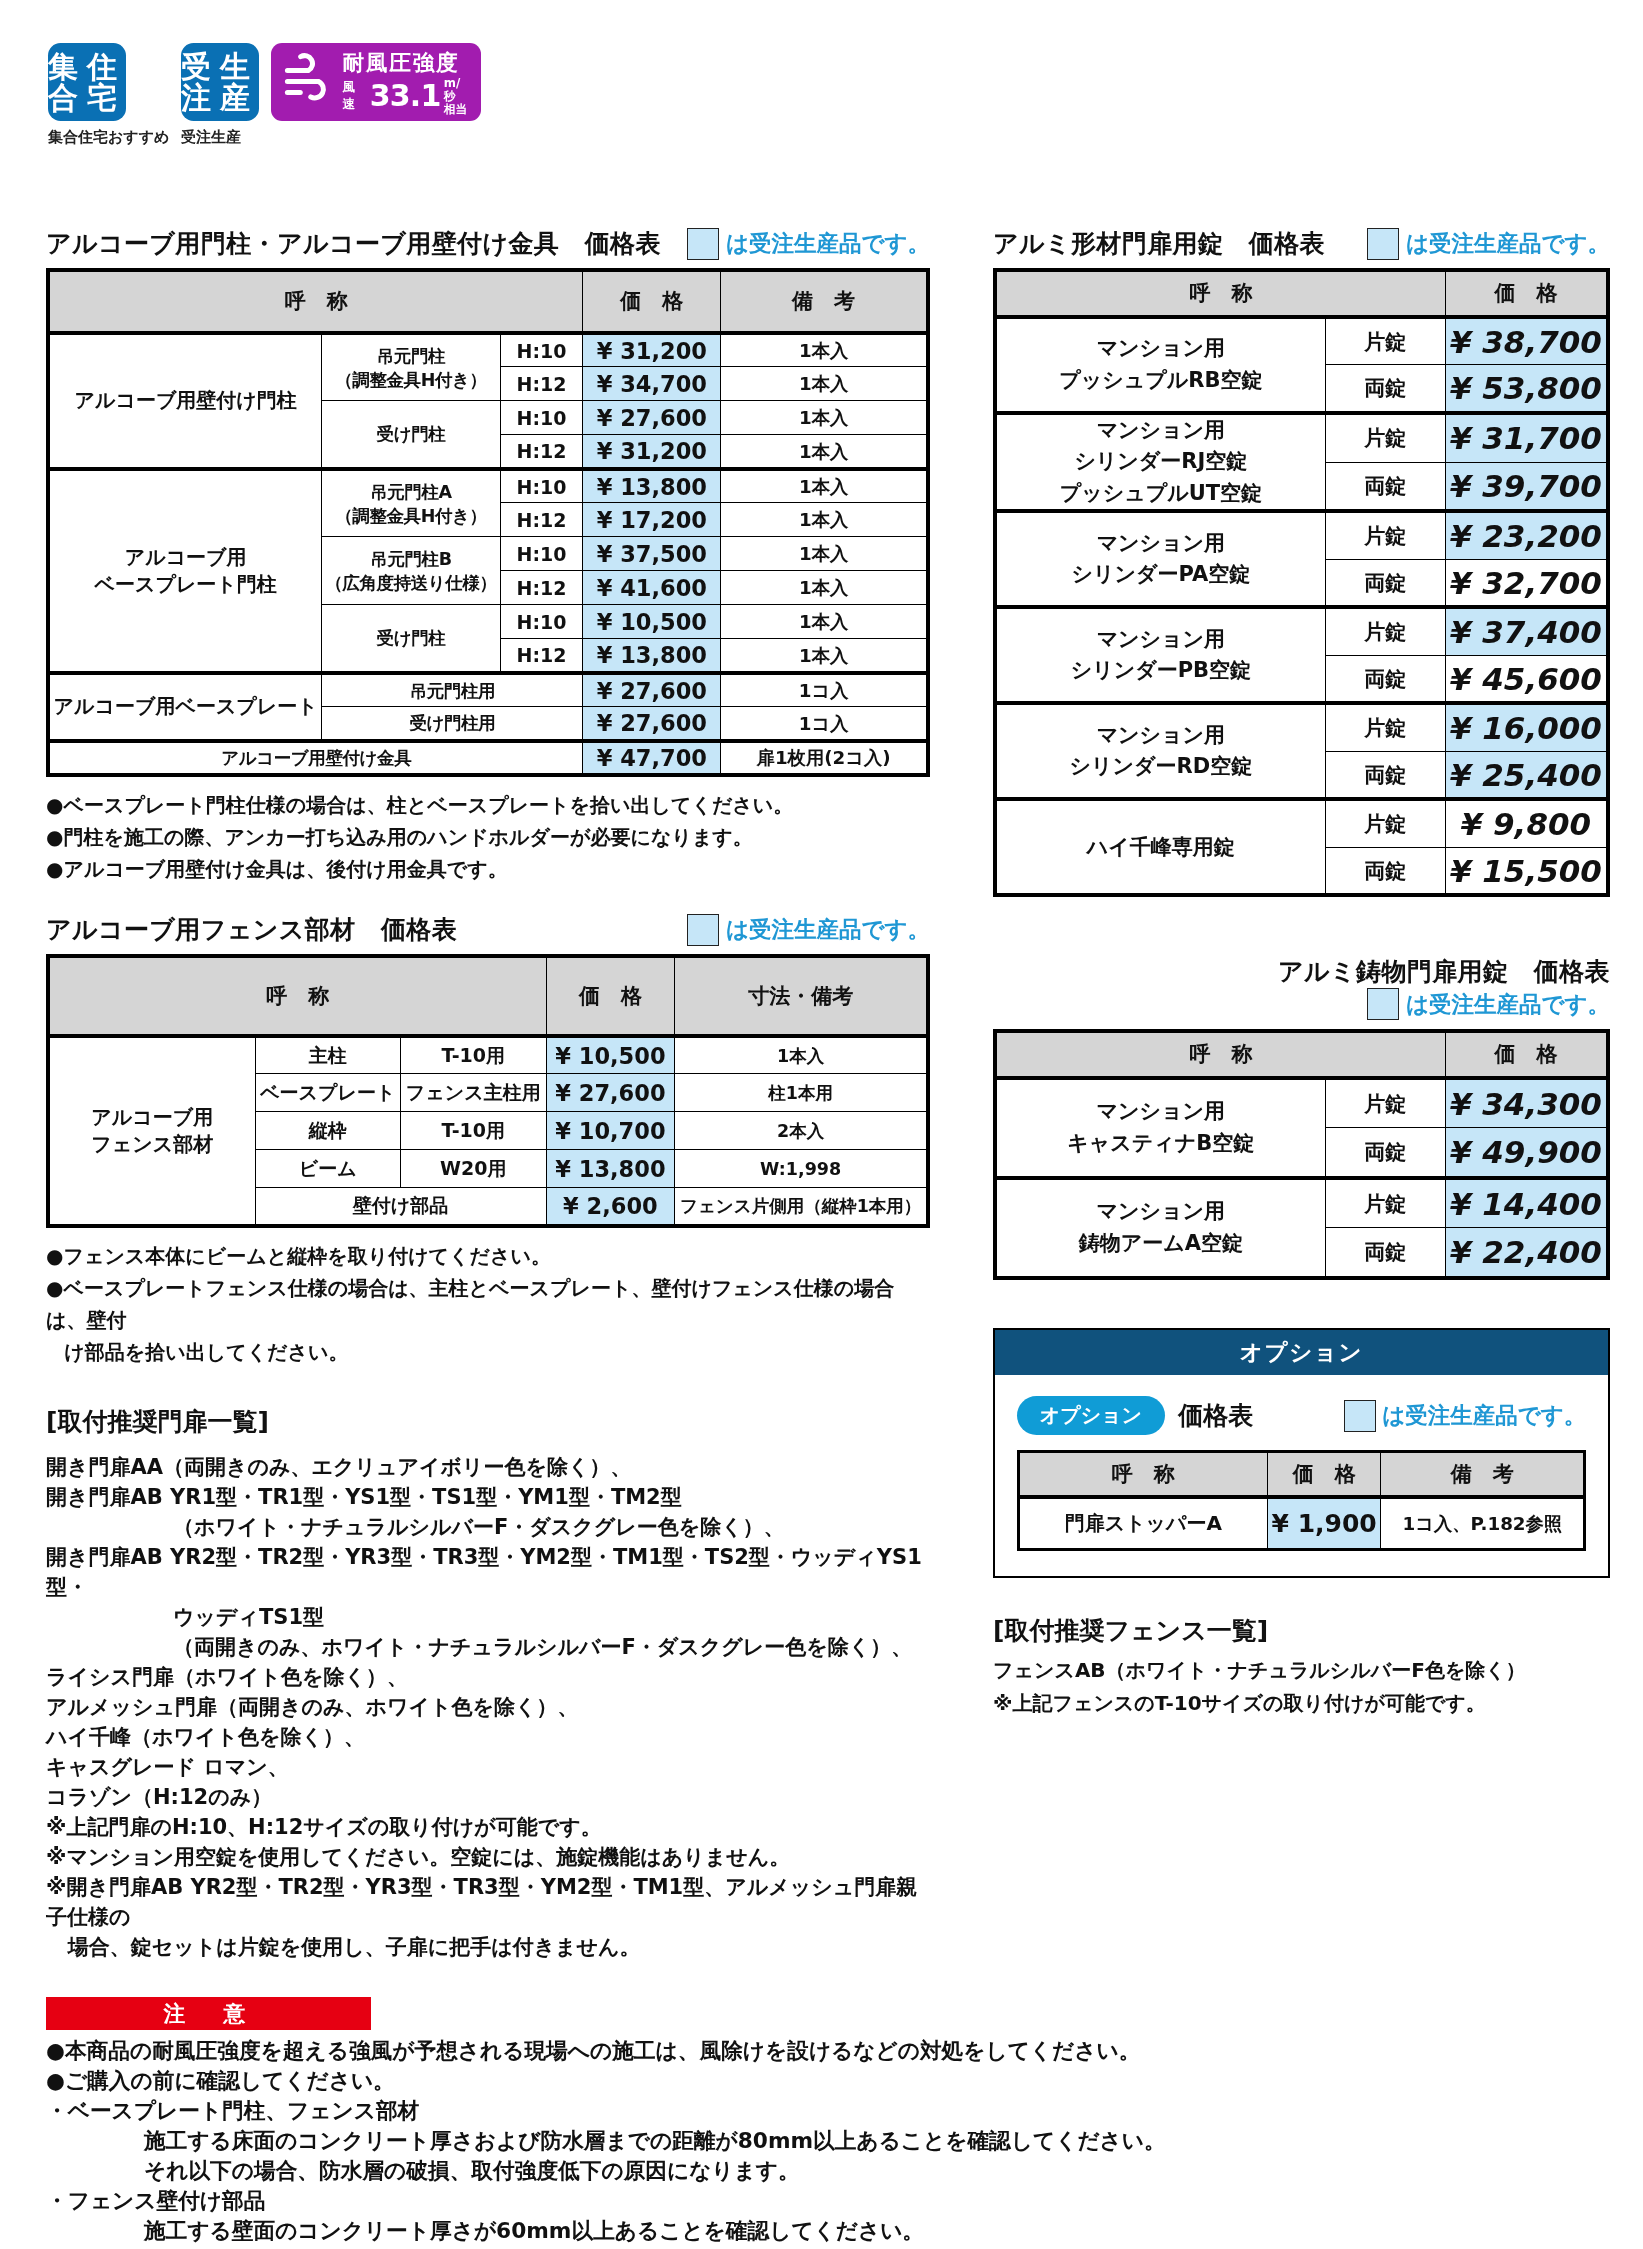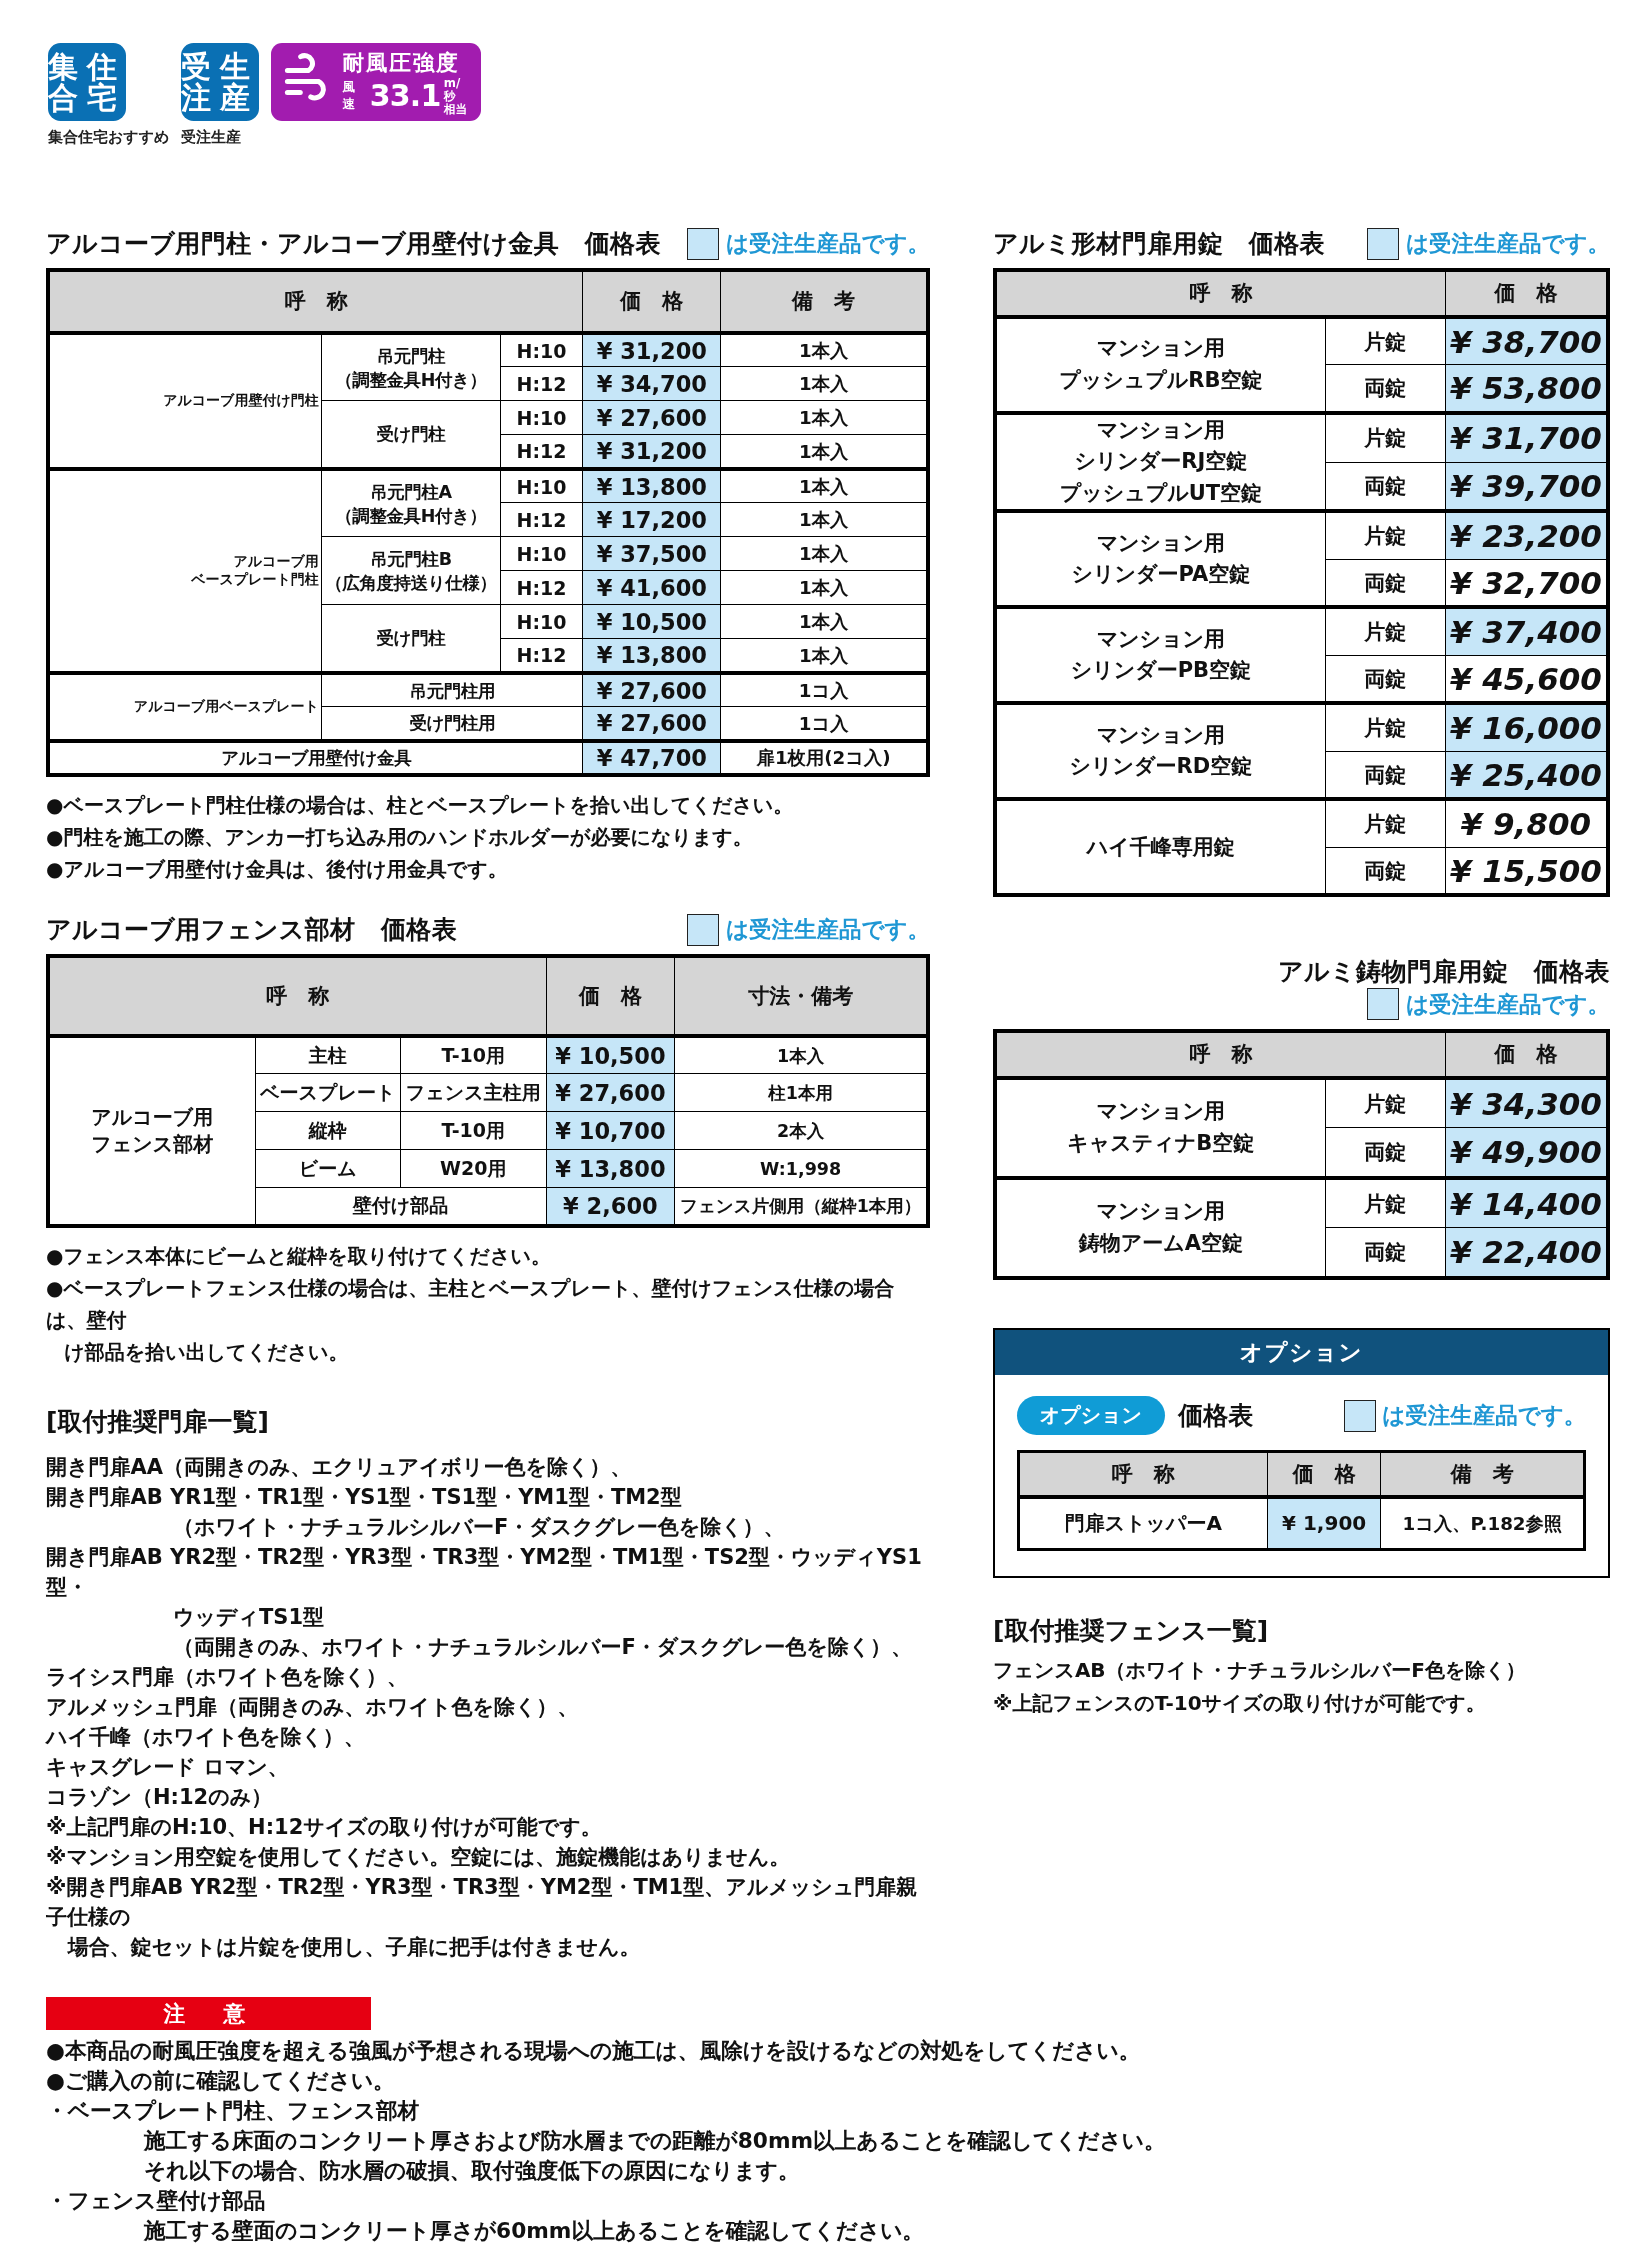--- a/index.html
+++ b/index.html
@@ -36,21 +36,21 @@
 
   
   table{border-collapse:collapse;table-layout:fixed;background:#fff;}
   .tb{border:4.2px solid #000;}
   .tb th,.tb td{border:1.7px solid #000;text-align:center;vertical-align:middle;padding:0 2.5px;color:#111;}
   .tb thead th{background:#d5d5d5;font-size:21px;border-bottom:4.2px solid #000;}
   tr.gb>td{border-top:4.2px solid #000;}
   .pr{background:#c6e6f8;font-size:22.5px;}
   .pr.nohl{background:#fff;}
   .t1 tr{height:34px;} .t1 thead tr{height:63px;}
-  .t1 .grp{font-size:14px;text-align:right;} .t1 .nm{font-size:17.5px;letter-spacing:-0.4px;} .t1 .sz{font-size:19px;} .t1 .nt{font-size:18.3px;}
+  .t1 .grp{font-size:20px;} .t1 .nm{font-size:17.5px;letter-spacing:-0.4px;} .t1 .sz{font-size:19px;} .t1 .nt{font-size:18.3px;}
   .t2 tr{height:38px;} .t2 thead tr{height:80px;}
   .t2 .grp{font-size:20px;} .t2 .nm{font-size:19px;} .t2 .nt{font-size:17.5px;}
   .t3 tr{height:48px;} .t3 thead tr{height:47px;}
   .t3 .nm{font-size:21px;line-height:1.5;} .t3 .lk{font-size:21px;} .t3 .pr{font-size:31px;font-style:italic;}
   .t4 tr{height:50px;} .t4 thead tr{height:47px;}
 
   
   .notes{margin-top:11.7px;font-size:20px;line-height:32px;}
   .ind1{padding-left:18.3px;}
   .list-head{font-size:25px;margin:37px 0 6.7px 0;}
@@ -68,21 +68,21 @@
   
   .optbox{margin-top:48px;border:2.5px solid #000;width:617px;box-sizing:border-box;}
   .opt-bar{height:45px;background:#10527d;color:#fff;font-size:22.5px;display:flex;align-items:center;justify-content:center;letter-spacing:1.7px;}
   .opt-body{padding:21.7px 21.7px 25px 21.7px;}
   .opt-row{display:flex;align-items:center;gap:13.3px;}
   .opt-badge{background:#109cd6;color:#fff;border-radius:23px;padding:5.8px 23px;font-size:20px;white-space:nowrap;}
   .opt-title{font-size:25px;}
   .opt-row .legend{margin-left:auto;}
   .topt{margin-top:15px;border:3.3px solid #000;width:100%;}
   .topt tr{height:53px;} .topt thead tr{height:45px;}
-  .topt .nm{font-size:20px;} .topt .pr{font-size:20px;} .topt .nt{font-size:18.3px;}
+  .topt .nm{font-size:20px;} .topt .pr{font-size:25px;} .topt .nt{font-size:18.3px;}
 
   .mt70{margin-top:58px;flex-direction:column;} .mt36{margin-top:36px;}
 </style>
 </head>
 <body>
 
 <div class="page">
 
   <div class="badges">
     <div class="bwrap">

